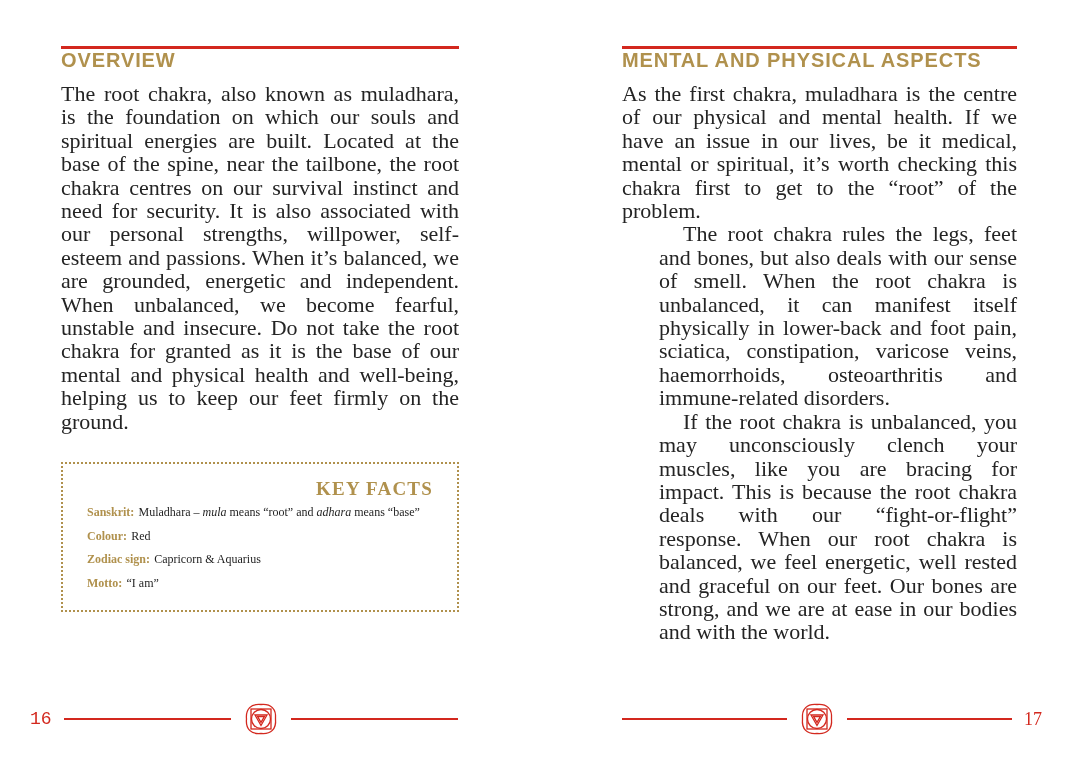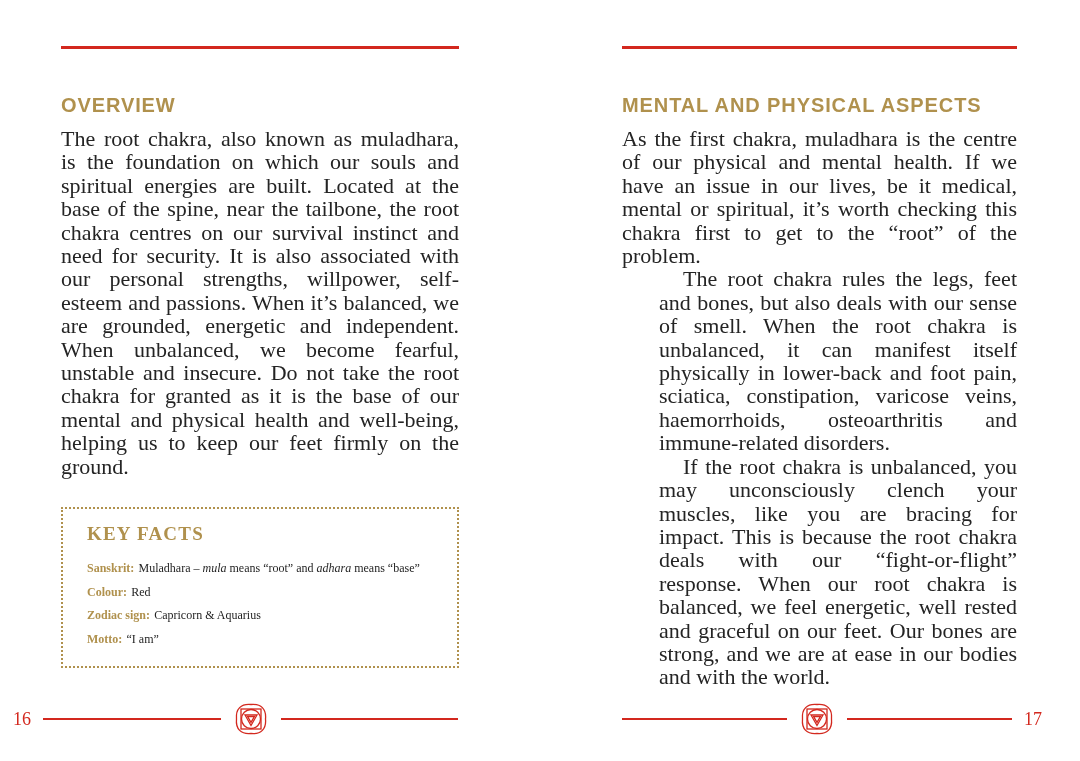--- a/index.html
+++ b/index.html
@@ -22,64 +22,63 @@
   .page-right .content{margin-left:82px;width:395px;}
 
   .top-rule{height:3px;background:var(--red);}
 
   .heading{
     font-family:"Liberation Sans", sans-serif;
     font-weight:700;
     font-size:20px;
     letter-spacing:0.9px;
     color:var(--gold);
-    margin-top:45px;
     margin-bottom:10px;
     white-space:nowrap;
   }
 
   .body-text{
     font-size:22px;
     line-height:23.4px;
     text-align:justify;
     color:var(--ink);
   }
   .body-text + .body-text{text-indent:24px;margin-left:37px;}
 
   .key-facts-box{
     margin-top:29px;
     border:2px dotted var(--gold);
     padding:14px 24px 15px 24px;
   }
   .kf-title{
-    text-align:left;
+    text-align:right;
     font-weight:700;
     font-size:19px;
     letter-spacing:1.2px;
     color:var(--gold);
-    margin-bottom:12px;
+    margin-bottom:1px;
   }
   .kf-row{
     font-size:12px;
     line-height:23.5px;
   }
   .kf-label{
     font-weight:700;
     color:var(--gold);
     margin-right:0.35em;
   }
 
   .footer{
     position:absolute;
     bottom:24px;
     display:flex;
     align-items:center;
     gap:12px;
   }
-  .page-left .footer{left:13px;right:82px;}
+  .page-left .footer{left:30px;right:82px;font-family:Liberation Mono, monospace;}
   .page-right .footer{left:82px;right:38px;}
   .footer-rule{flex:1;height:2.5px;background:var(--red);}
   .page-num{
     font-size:18px;
     color:var(--red);
     line-height:1;
   }
   .chakra-symbol{display:block;}
   .chakra-symbol *{stroke:var(--red);fill:none;stroke-width:1.3;}
 </style>

